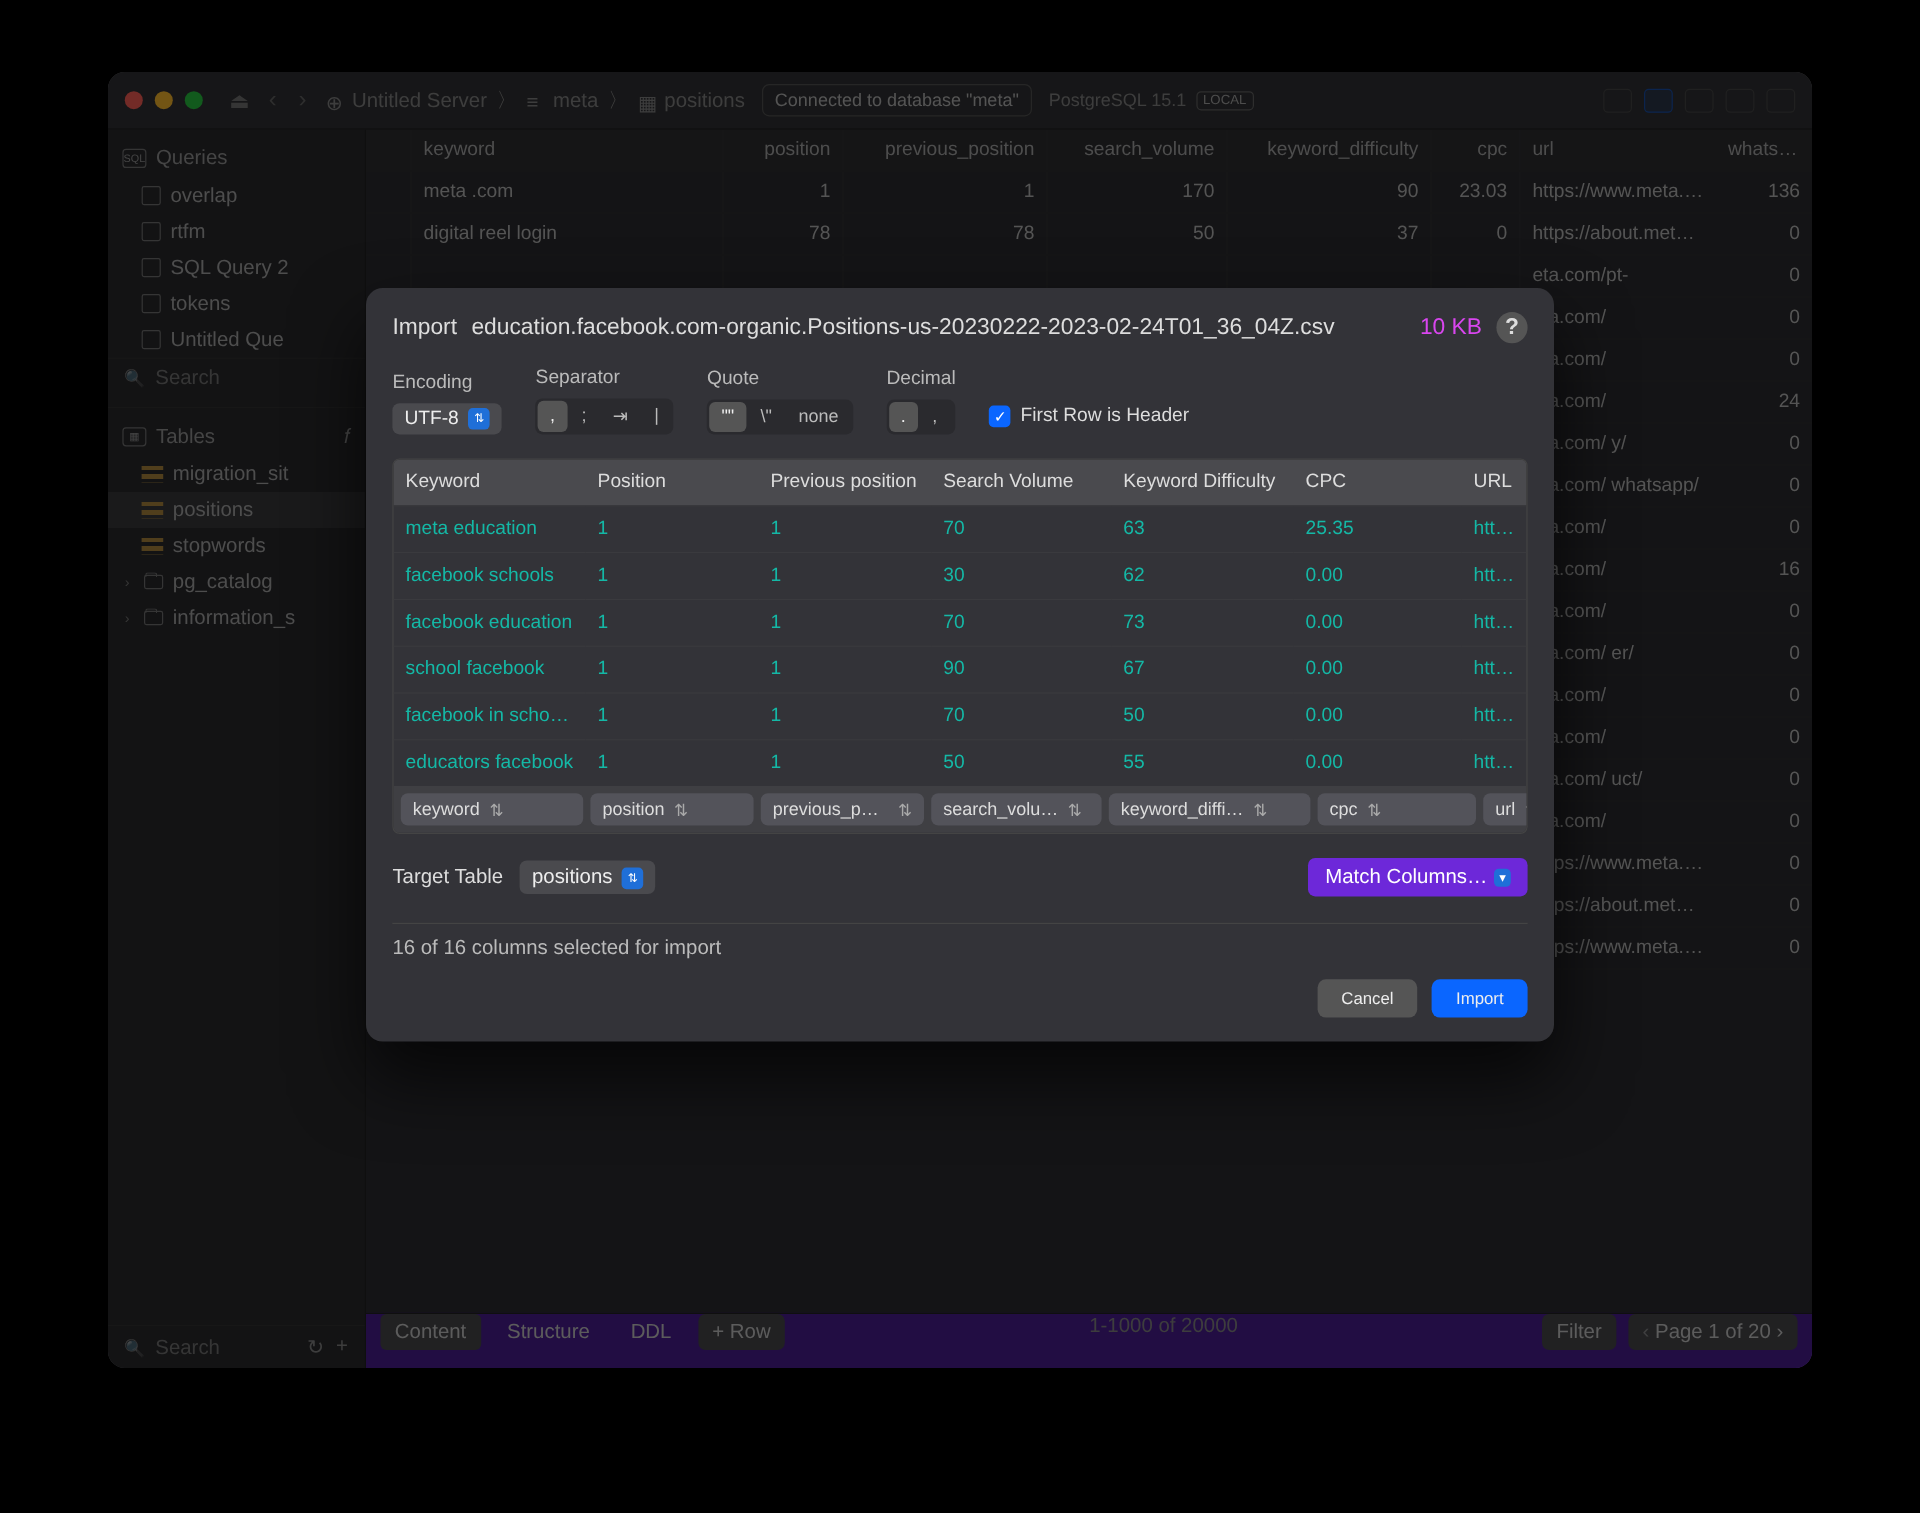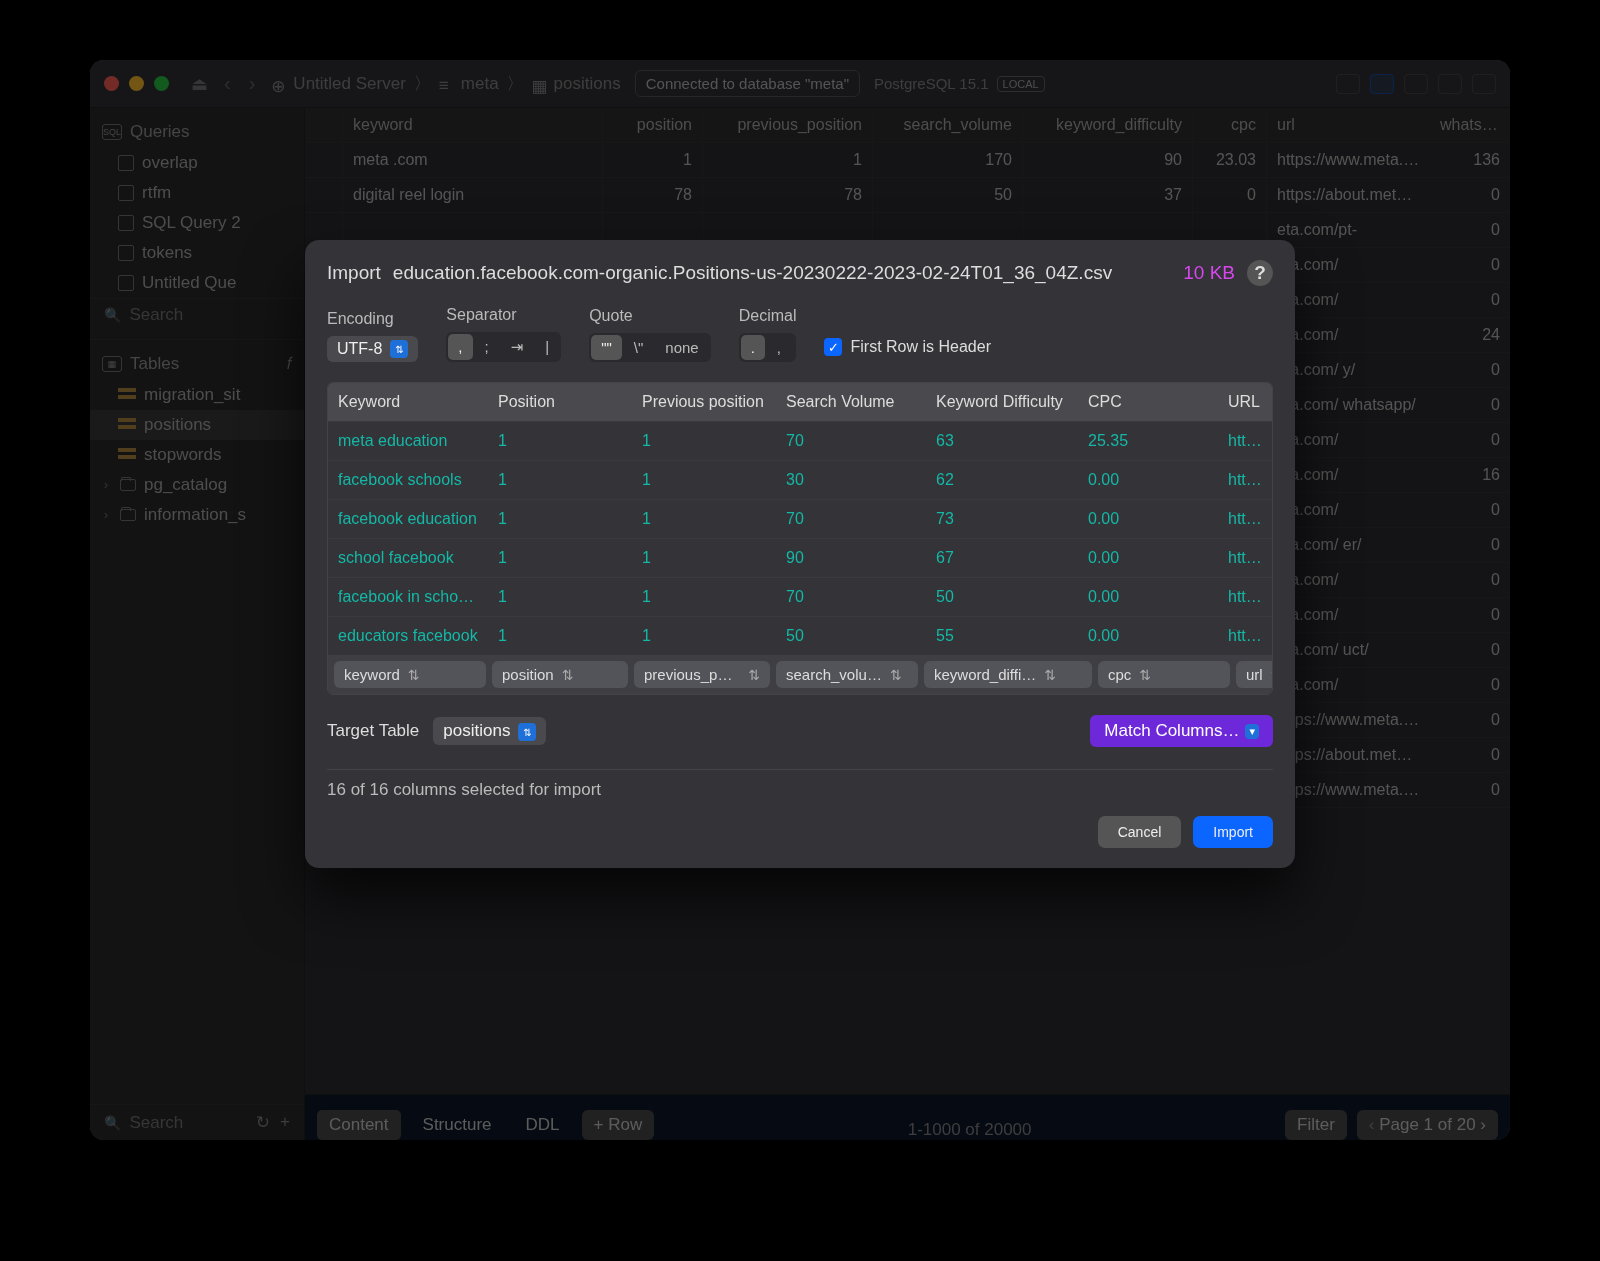--- a/index.html
+++ b/index.html
@@ -80,21 +80,21 @@
 .c0 { width: 38px; border-right:1px solid #343437; }
 .c1 { width: 260px; border-right:1px solid #343437;}
 .c2 { width: 100px; text-align: right; border-right:1px solid #343437;}
 .c3 { width: 170px; text-align: right; border-right:1px solid #343437;}
 .c4 { width: 150px; text-align: right; border-right:1px solid #343437;}
 .c5 { width: 170px; text-align: right; border-right:1px solid #343437;}
 .c6 { width: 74px; text-align: right; border-right:1px solid #343437;}
 .c7 { flex: 1; }
 .c8 { width: 80px; text-align: right; }
 .grid-body { flex:1; overflow: hidden; }
-.bottombar { height: 46px; background: #0f172a; border-top: 1px solid #222; display: flex; align-items: flex-end; padding: 0 12px; gap: 10px; font-size: 17px;}
+.bottombar { height: 46px; background: #4c1d95; border-top: 1px solid #222; display: flex; align-items: flex-start; padding: 0 12px; gap: 10px; font-size: 17px;}
 .segbtn { padding: 5px 12px; color:#ccc; border-radius:5px; }
 .segbtn.active { background:#4a4a4d; }
 .btn { background:#4a4a4d; border-radius:6px; padding:5px 12px; color:#ccc; }
 .bottombar .center { flex:1; text-align:center; color:#888;}
 
 .overlay { position: absolute; inset: 0; background: rgba(0,0,0,.55); display: flex; align-items: flex-start; justify-content: center; padding-top: 180px; }
 .modal {
   width: 990px;
   background: #333338;
   border-radius: 14px;

